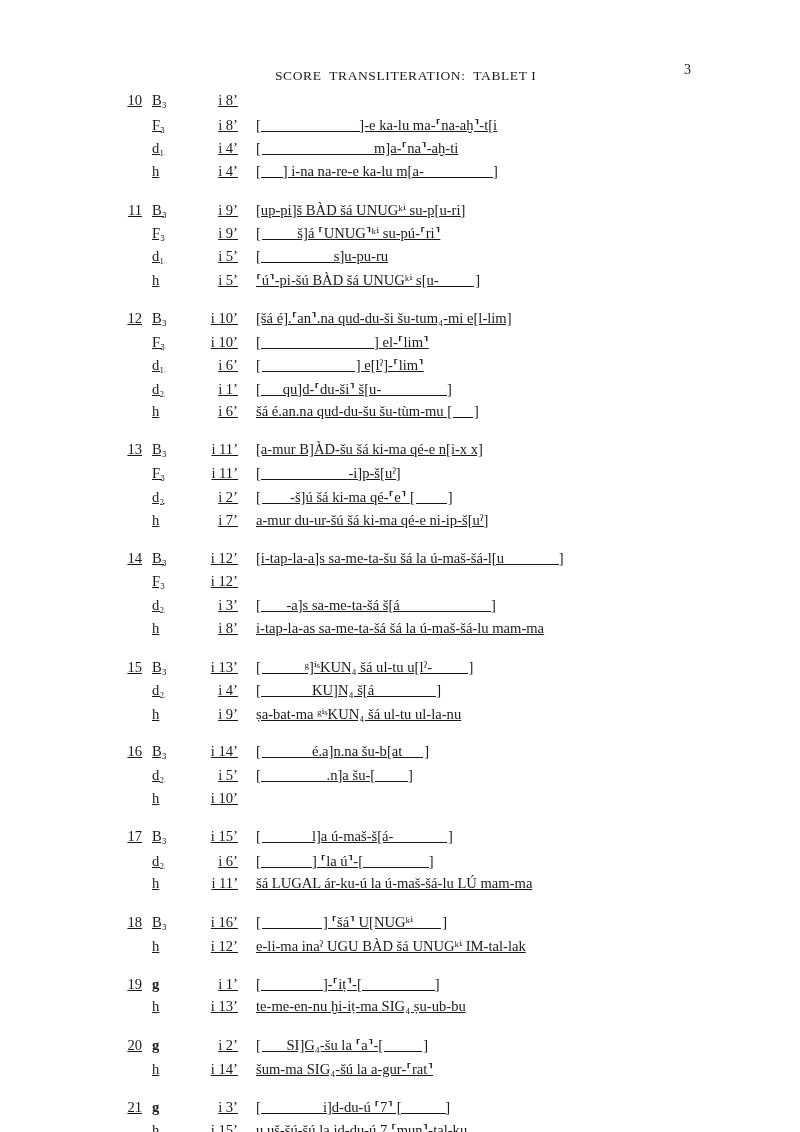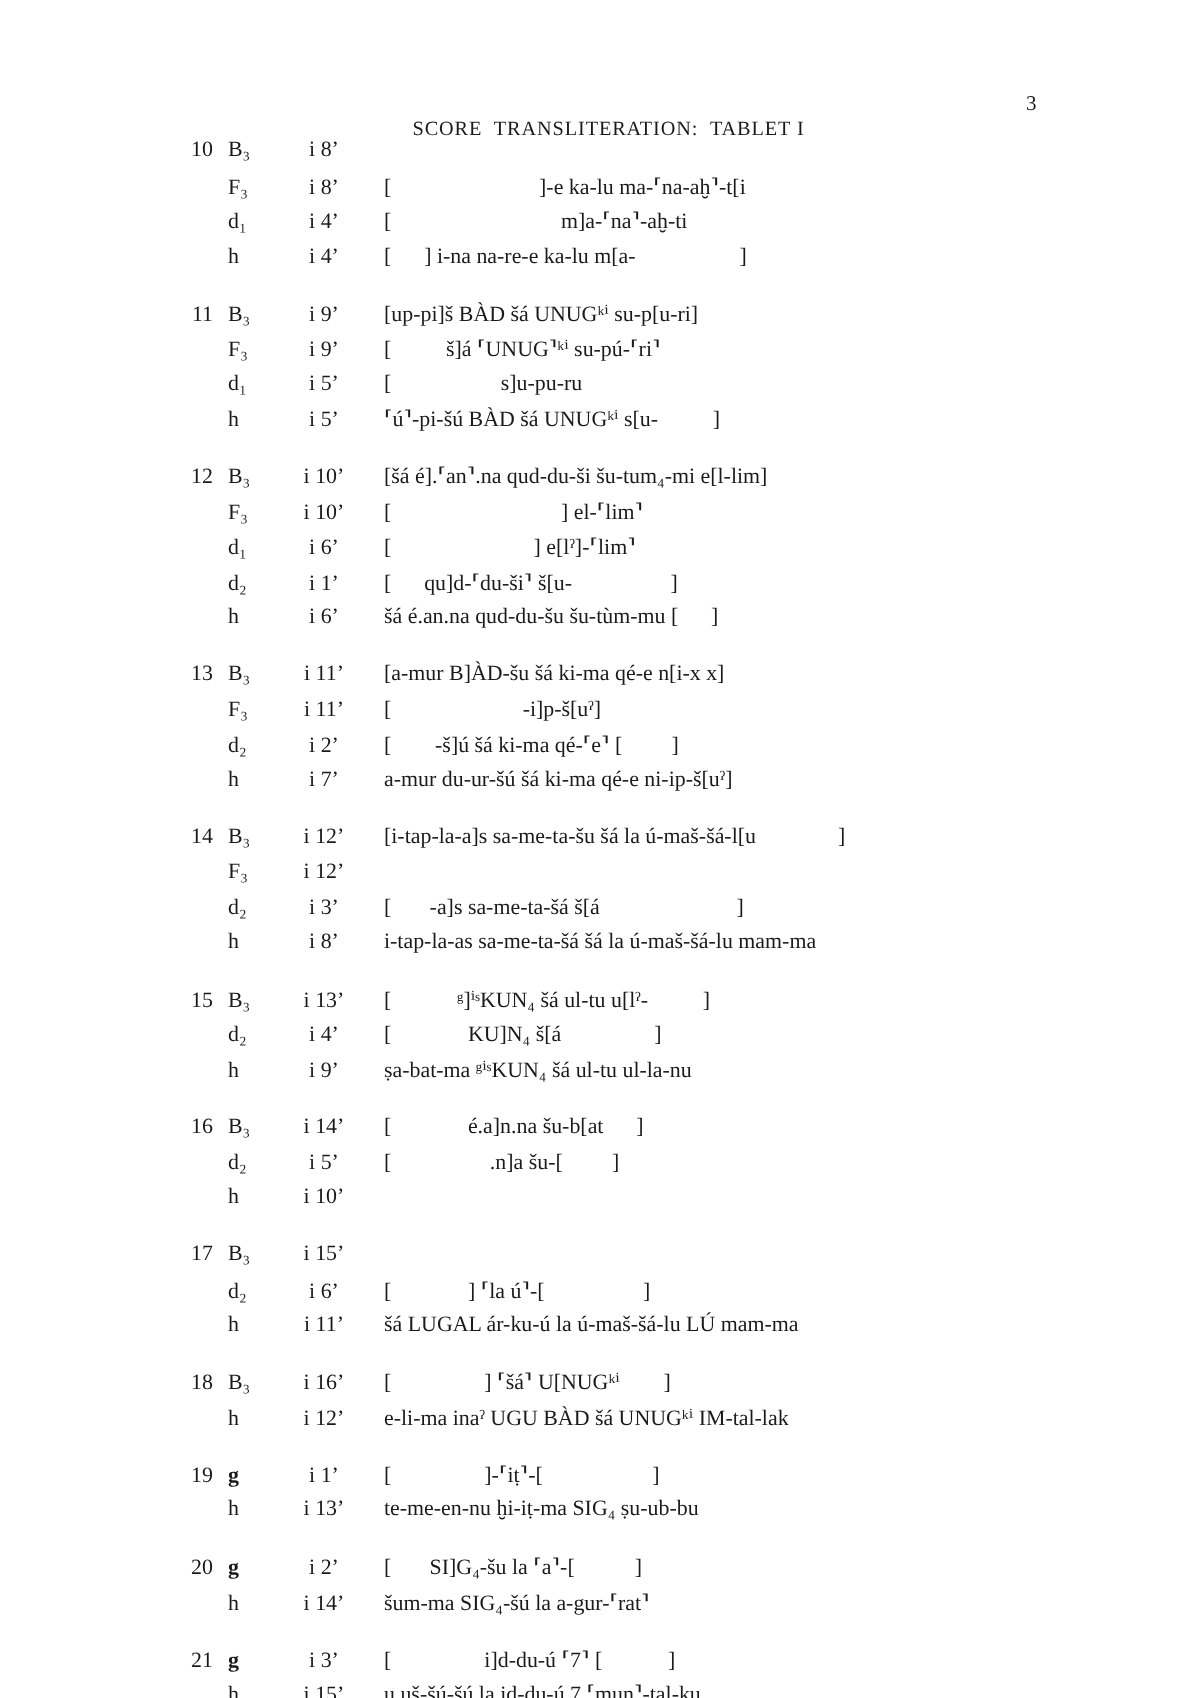--- a/index.html
+++ b/index.html
@@ -26,41 +26,42 @@
   .runhead {
     position: absolute;
     top: 62px;
     left: 0;
     width: 800px;
     height: 22px;
   }
   .runhead-title {
     position: absolute;
     left: 275px;
-    top: 16px;
+    top: 6px;
     font-size: 13.5px;
     letter-spacing: 0.6px;
     white-space: pre;
   }
   .runhead-folio {
     position: absolute;
     left: 684px;
     top: 0;
     font-size: 14px;
   }
 
   
   .score {
     position: absolute;
     top: 92px;
     left: 0;
     width: 800px;
   }
   .group {
     margin-bottom: 14.5px;
+    text-decoration: underline;
   }
   .srow {
     display: flex;
     align-items: baseline;
     height: 23.5px;
     font-size: 14.6px;
     white-space: pre;
   }
   .c-num {
     width: 37px;
@@ -70,21 +71,21 @@
     flex: 0 0 auto;
   }
   .c-sig {
     width: 42px;
     padding-left: 10px;
     flex: 0 0 auto;
   }
   .c-sig.bold { font-weight: bold; }
   .c-ref {
     width: 44px;
-    text-align: center;
+    text-align: right;
     padding-right: 4px;
     flex: 0 0 auto;
   }
   .c-txt {
     flex: 1 1 auto;
     padding-left: 14px;
   }
 </style>
 </head>
 <body>
@@ -132,21 +133,21 @@
         <div class="srow"><span class="c-num">15</span><span class="c-sig">B₃</span><span class="c-ref">i 13’</span><span class="c-txt">[            ᵍ]ⁱˢKUN₄ šá ul-tu u[lˀ-          ]</span></div>
         <div class="srow"><span class="c-num"></span><span class="c-sig">d₂</span><span class="c-ref">i 4’</span><span class="c-txt">[              KU]N₄ š[á                 ]</span></div>
         <div class="srow"><span class="c-num"></span><span class="c-sig">h</span><span class="c-ref">i 9’</span><span class="c-txt">ṣa-bat-ma ᵍⁱˢKUN₄ šá ul-tu ul-la-nu</span></div>
       </div>
       <div class="group">
         <div class="srow"><span class="c-num">16</span><span class="c-sig">B₃</span><span class="c-ref">i 14’</span><span class="c-txt">[              é.a]n.na šu-b[at      ]</span></div>
         <div class="srow"><span class="c-num"></span><span class="c-sig">d₂</span><span class="c-ref">i 5’</span><span class="c-txt">[                  .n]a šu-[         ]</span></div>
         <div class="srow"><span class="c-num"></span><span class="c-sig">h</span><span class="c-ref">i 10’</span></div>
       </div>
       <div class="group">
-        <div class="srow"><span class="c-num">17</span><span class="c-sig">B₃</span><span class="c-ref">i 15’</span></div>
+        <div class="srow"><span class="c-num">17</span><span class="c-sig">B₃</span><span class="c-ref">i 15’</span><span class="c-txt">[              l]a ú-maš-š[á-               ]</span></div>
         <div class="srow"><span class="c-num"></span><span class="c-sig">d₂</span><span class="c-ref">i 6’</span><span class="c-txt">[              ] ⸢la ú⸣-[                  ]</span></div>
         <div class="srow"><span class="c-num"></span><span class="c-sig">h</span><span class="c-ref">i 11’</span><span class="c-txt">šá LUGAL ár-ku-ú la ú-maš-šá-lu LÚ mam-ma</span></div>
       </div>
       <div class="group">
         <div class="srow"><span class="c-num">18</span><span class="c-sig">B₃</span><span class="c-ref">i 16’</span><span class="c-txt">[                 ] ⸢šá⸣ U[NUGᵏⁱ        ]</span></div>
         <div class="srow"><span class="c-num"></span><span class="c-sig">h</span><span class="c-ref">i 12’</span><span class="c-txt">e-li-ma inaˀ UGU BÀD šá UNUGᵏⁱ IM-tal-lak</span></div>
       </div>
       <div class="group">
         <div class="srow"><span class="c-num">19</span><span class="c-sig bold">g</span><span class="c-ref">i 1’</span><span class="c-txt">[                 ]-⸢iṭ⸣-[                    ]</span></div>
         <div class="srow"><span class="c-num"></span><span class="c-sig">h</span><span class="c-ref">i 13’</span><span class="c-txt">te-me-en-nu ḫi-iṭ-ma SIG₄ ṣu-ub-bu</span></div>

